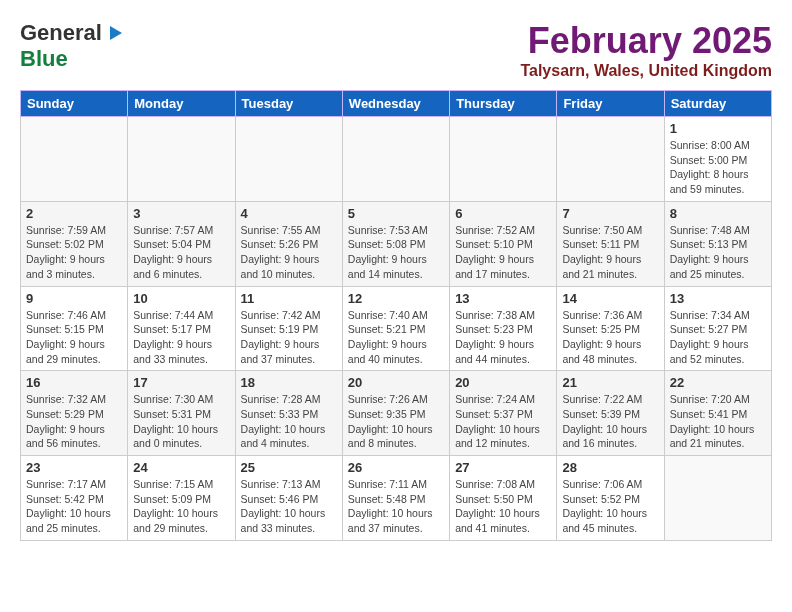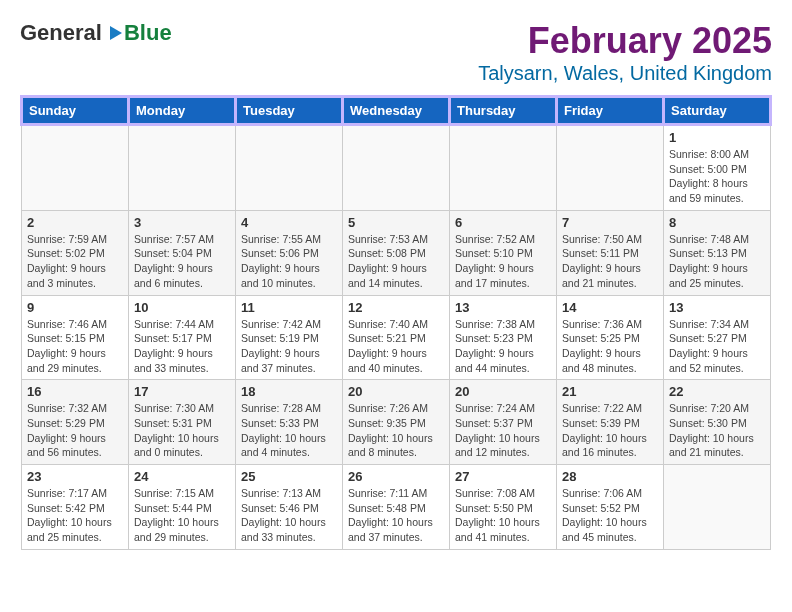--- a/index.html
+++ b/index.html
@@ -11,40 +11,40 @@
       padding: 20px;
     }
     .header {
       display: flex;
       justify-content: space-between;
       align-items: flex-start;
       margin-bottom: 10px;
     }
     .logo {
       display: flex;
-      flex-direction: row;
+      flex-direction: column;
       align-items: flex-start;
     }
     .logo-top { display: flex; align-items: center; }
     .title-block { text-align: right; }
     .month-title { font-size: 36px; font-weight: bold; color: #701a75; }
-    .location { font-size: 20px; color: #0369a1; }
+    .location { font-size: 16px; color: #7f1d1d; font-weight: bold; }
     .calendar {
       width: 100%;
       border-collapse: collapse;
       font-size: 11px;
     }
     .calendar th {
       background: #1565c0;
       color: #fff;
       text-align: left;
       padding: 5px 6px;
       font-size: 13px;
       font-weight: bold;
-      border: 3px solid #c4b5fd;
+      border: 1px solid #c4b5fd;
     }
     .calendar td {
       border: 1px solid #ccc;
       vertical-align: top;
       padding: 4px 5px;
       width: calc(100% / 7);
       min-height: 80px;
       background: #fff;
     }
     .calendar tr:nth-child(even) td { background: #f5f5f5; }
@@ -119,21 +119,21 @@
         </td>
         <td>
           <span class="day-num">3</span>
           <div class="day-info">Sunrise: 7:57 AM
 Sunset: 5:04 PM
 Daylight: 9 hours and 6 minutes.</div>
         </td>
         <td>
           <span class="day-num">4</span>
           <div class="day-info">Sunrise: 7:55 AM
-Sunset: 5:06 PM
+Sunset: 5:26 PM
 Daylight: 9 hours and 10 minutes.</div>
         </td>
         <td>
           <span class="day-num">5</span>
           <div class="day-info">Sunrise: 7:53 AM
 Sunset: 5:08 PM
 Daylight: 9 hours and 14 minutes.</div>
         </td>
         <td>
           <span class="day-num">6</span>
@@ -231,35 +231,35 @@
         </td>
         <td>
           <span class="day-num">21</span>
           <div class="day-info">Sunrise: 7:22 AM
 Sunset: 5:39 PM
 Daylight: 10 hours and 16 minutes.</div>
         </td>
         <td>
           <span class="day-num">22</span>
           <div class="day-info">Sunrise: 7:20 AM
-Sunset: 5:30 PM
+Sunset: 5:41 PM
 Daylight: 10 hours and 21 minutes.</div>
         </td>
       </tr>
       <tr>
         <td>
           <span class="day-num">23</span>
           <div class="day-info">Sunrise: 7:17 AM
 Sunset: 5:42 PM
 Daylight: 10 hours and 25 minutes.</div>
         </td>
         <td>
           <span class="day-num">24</span>
           <div class="day-info">Sunrise: 7:15 AM
-Sunset: 5:44 PM
+Sunset: 5:09 PM
 Daylight: 10 hours and 29 minutes.</div>
         </td>
         <td>
           <span class="day-num">25</span>
           <div class="day-info">Sunrise: 7:13 AM
 Sunset: 5:46 PM
 Daylight: 10 hours and 33 minutes.</div>
         </td>
         <td>
           <span class="day-num">26</span>

